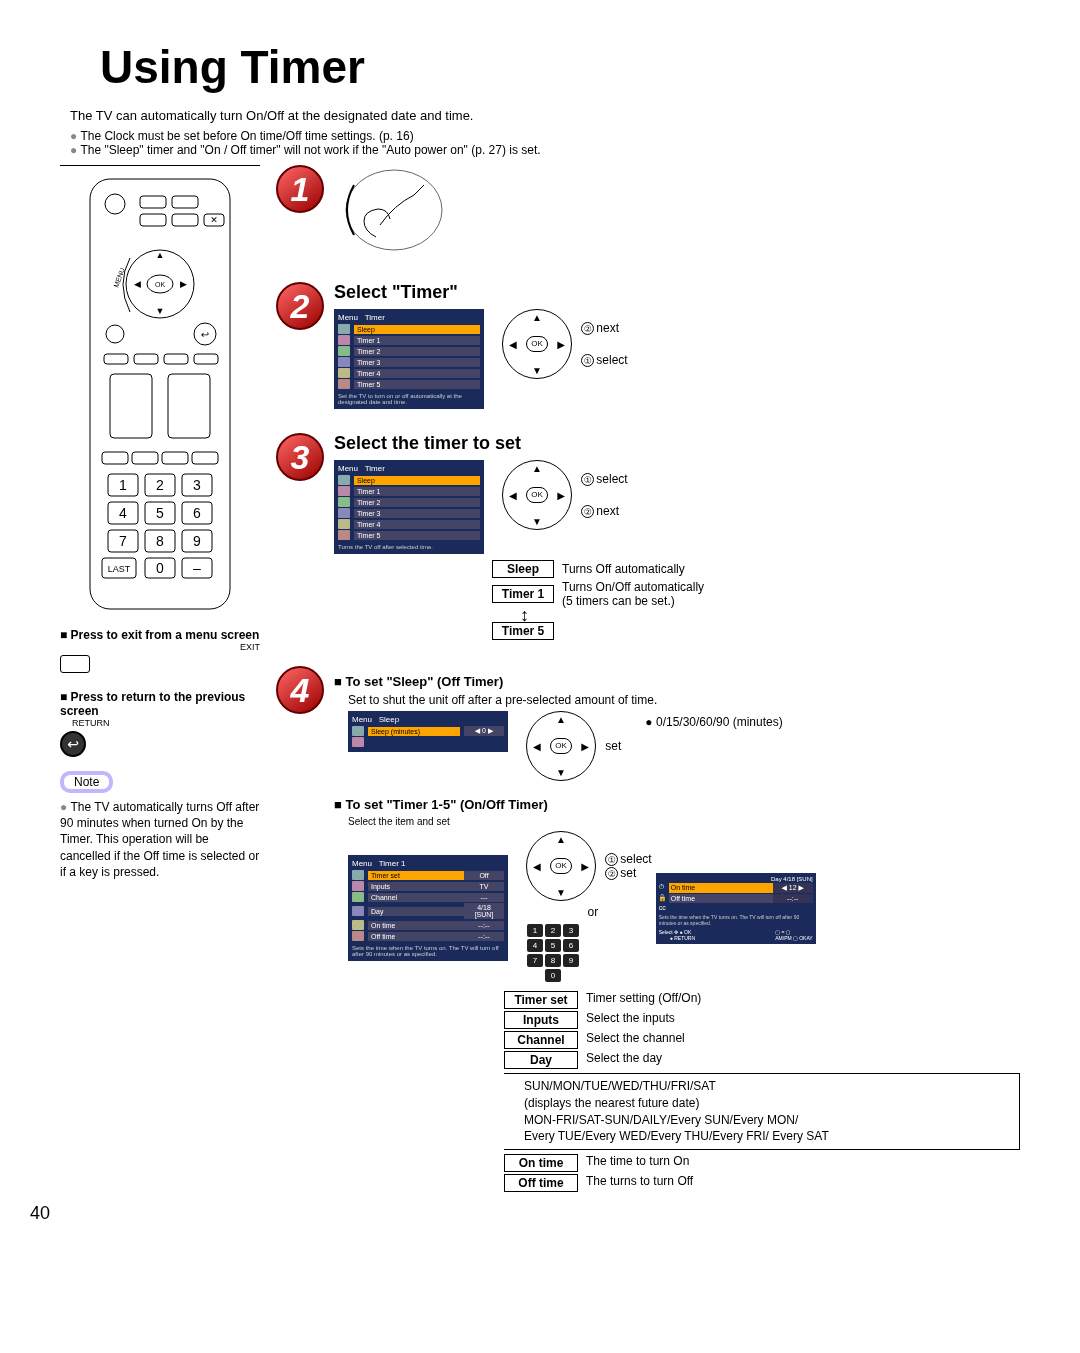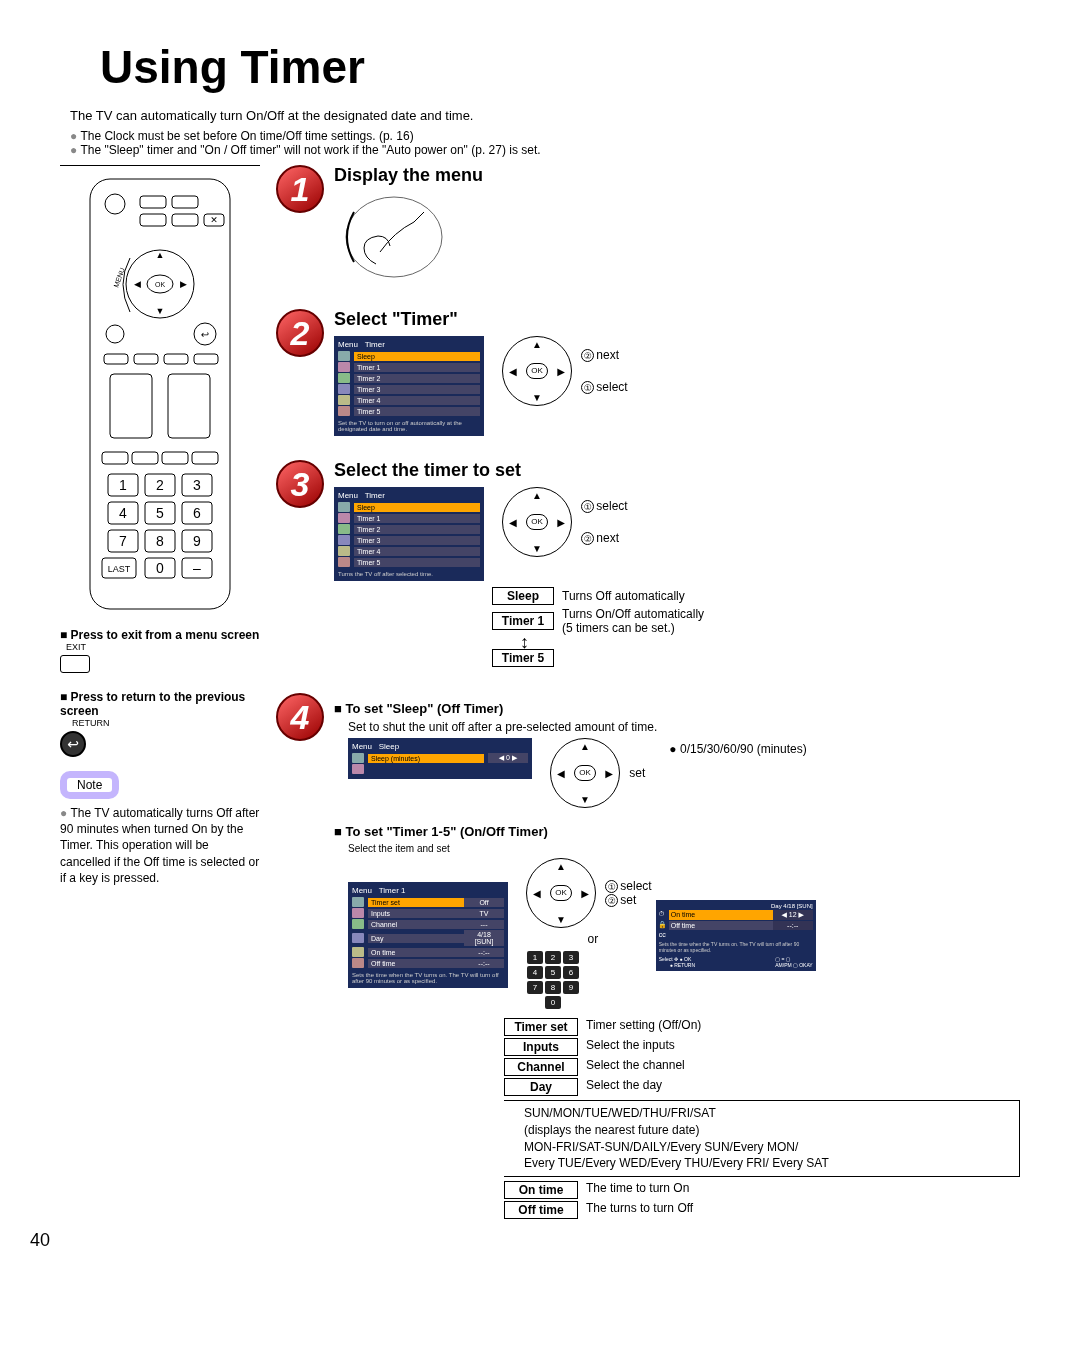--- a/index.html
+++ b/index.html
@@ -39,21 +39,21 @@
   .sleeprow { display:flex; align-items:center; margin:2px 0; font-size:12px;}
   .sleeprow .label-box{min-width:62px; margin-right:8px;}
   .arrow-v { font-size:18px; text-align:left; line-height:10px; margin-left:28px;}
   .timertbl { margin-top:6px;}
   .timertbl .row{display:flex; align-items:flex-start; margin:2px 0; font-size:12px;}
   .timertbl .label-box{min-width:74px; margin-right:8px;}
   .day-bracket { border-right:1px solid #000; border-top:1px solid #000; border-bottom:1px solid #000; padding:4px 8px 4px 20px; margin:4px 0 4px 0; font-size:12px; line-height:1.4;}
   .side-block { margin-top:14px; font-size:12px;}
   .side-block .hd{font-weight:bold;}
   .side-block .hd::before{content:"■ ";}
-  .note-pill { border:7px solid #c4b5fd; border-radius:10px; padding:0px 10px; display:inline-block; font-size:12px; margin-top:14px;}
+  .note-pill { border:4px solid #c4b5fd; border-radius:10px; padding:0px 10px; display:inline-block; font-size:12px; margin-top:14px;}
   .note-txt { font-size:12px; margin-top:6px; line-height:1.35;}
   .note-txt::before{content:"● "; color:#888;}
   .keypad { display:inline-block; vertical-align:top; margin:2px 4px;}
   .keypad .kr{display:flex;}
   .keypad .k{width:16px;height:13px;background:#222;color:#fff;font-size:8px;text-align:center;line-height:13px;margin:1px;border-radius:2px;}
   .mini-osd{background:#1a2a5a;color:#fff;font-size:7px;padding:3px;width:160px;display:inline-block;vertical-align:top;}
   .mini-osd .r{display:flex;margin:1px 0;}
   .mini-osd .l{flex:1;background:#446;padding:1px 2px;}
   .mini-osd .l.sel{background:#ffa500;color:#000;}
   .mini-osd .v{width:40px;background:#335;padding:1px 2px;text-align:center;}
@@ -137,40 +137,39 @@
           <rect x="65" y="384" width="30" height="20" rx="3" fill="none" stroke="#000"></rect>
             <text x="80" y="399">0</text>
           <rect x="102" y="384" width="30" height="20" rx="3" fill="none" stroke="#000"></rect>
             <text x="117" y="399">–</text>
         </g>
       </svg>
     </div>
 
     <div class="side-block">
       <div class="hd">Press to exit from a menu screen</div>
-      <div style="font-size:9px;margin-left:6px;">EXIT</div>
+      <div style="font-size:9px;margin-left:6px;text-align:right;">EXIT</div>
       <span class="exit-key"></span>
     </div>
 
     <div class="side-block">
       <div class="hd">Press to return to the previous screen</div>
       <div style="font-size:9px;margin-left:12px;">RETURN</div>
       <span class="return-key">↩</span>
     </div>
 
     <div class="note-pill">Note</div>
     <div class="note-txt">The TV automatically turns Off after 90 minutes when turned On by the Timer. This operation will be cancelled if the Off time is selected or if a key is pressed.</div>
   </div>
 
   <div class="rightcol">
 
     <div class="step">
       <div class="step-num">1</div>
       <div class="step-body">
-        <div class="step-title">Display the menu</div>
         <svg width="120" height="90">
           <ellipse cx="60" cy="45" rx="48" ry="40" fill="none" stroke="#666"></ellipse>
           <path d="M20 70 Q6 45 20 20" fill="none" stroke="#000" stroke-width="2"></path>
           <path d="M46 60 Q60 40 80 30 L90 20" fill="none" stroke="#000"></path>
           <path d="M42 72 Q30 66 30 56 Q30 46 44 44 Q54 44 56 54" fill="none" stroke="#000"></path>
         </svg>
       </div>
     </div>
 
     <div class="step">
@@ -281,21 +280,21 @@
       </div>
     </div>
 
     <div class="step">
       <div class="step-num">4</div>
       <div class="step-body">
 
         <div class="step-sub">To set "Sleep" (Off Timer)</div>
         <div style="margin-left:14px;font-size:12px;">Set to shut the unit off after a pre-selected amount of time.</div>
         <div class="flex-inline" style="margin-left:14px;margin-top:4px;">
-          <div class="menubox" style="width:184px;">
+          <div class="menubox" style="width:160px;">
             <div class="hd"><span>Menu</span>&nbsp;&nbsp;&nbsp;<span>Sleep</span></div>
             <div class="row">
                 <div class="ic"></div>
                 <div class="cell sel">Sleep (minutes)</div>
                 <div style="width:4px;"></div>
                 <div class="cell2">◀ <span>0</span> ▶</div>
               </div>
             <div class="row">
                 <div class="ic" style="background:#b8a;"></div>
               </div>

